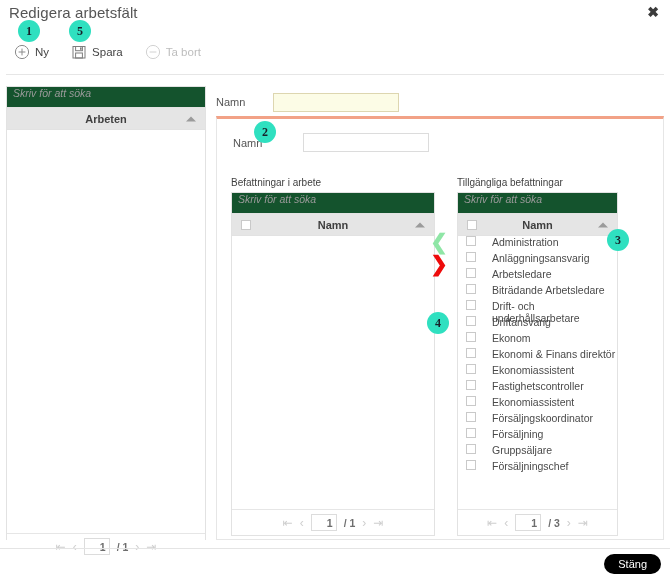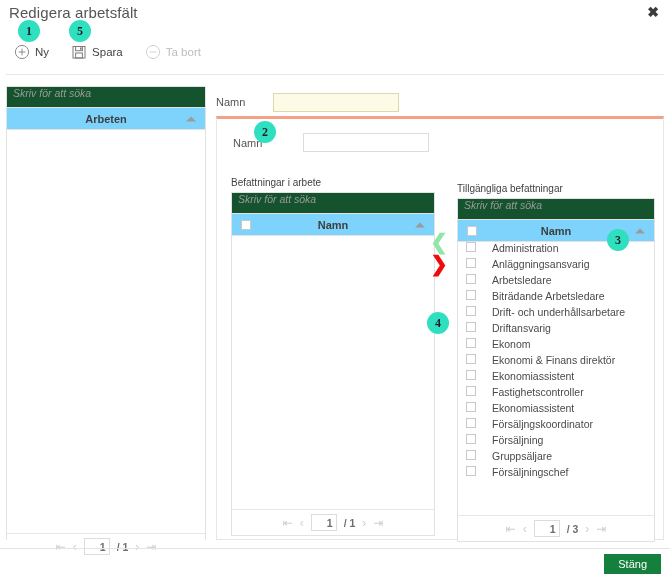--- a/index.html
+++ b/index.html
@@ -55,21 +55,21 @@
     position: absolute; left: 6px; top: 86px; width: 200px; height: 454px;
     border: 1px solid #e2e2e2; background: #fff;
   }
   .search-row {
     height: 21px; border-bottom: 1px solid #e2e2e2;
     display:flex; align-items:flex-start; padding: 0 6px;
     background:#14532d;
   }
   .search-row .ph { font-style: italic; color: #9a9a9a; font-size: 10.5px; }
   .grid-head {
-    height: 22px; background: #7dd3fc; border-bottom: 1px solid #e2e2e2;
+    height: 22px; background: #e5e5e5; border-bottom: 1px solid #e2e2e2;
     display: flex; align-items: center; position: relative;
   }
   .grid-head .title {
     flex: 1; text-align: center; font-weight: bold; font-size: 11px; color: #3f3f3f;
   }
   .sort-asc {
     position:absolute; right: 9px; top: 50%; transform: translateY(-50%);
     width: 0; height: 0;
     border-left: 5px solid transparent; border-right: 5px solid transparent;
     border-bottom: 5px solid #9b9b9b;
@@ -113,21 +113,21 @@
   }
 
   .inner-namn-row { position: absolute; left: 16px; top: 14px; display: flex; align-items: center; }
   .inner-namn-row .lbl { width: 48px; }
 
   .dual-wrap { position: absolute; left: 0; top: 58px; width: 446px; }
   .col {
     position: absolute; top: 0;
   }
   .col-left { left: 14px; width: 204px; }
-  .col-right { left: 240px; width: 198px; margin-top: 6px; }
+  .col-right { left: 240px; width: 161px; }
   .col-title { font-size: 10px; color: #3f3f3f; margin-bottom: 4px; }
   .list-box {
     border: 1px solid #e2e2e2; background: #fff; height: 344px;
     display: flex; flex-direction: column;
   }
   .list-rows { flex: 1; overflow: hidden; }
   .row-item {
     height: 16px; display: flex; padding-left: 8px;
     font-size: 10.5px; color: #4a4a4a;
   }
@@ -145,22 +145,22 @@
     z-index: 30;
   }
   .arrow { font-size: 21px; line-height: 19px; font-weight: bold; cursor: pointer; }
   .arrow.left { color: #8fe6a6; }
   .arrow.right { color: #ee0b0b; }
 
   
   .footer-sep { position: absolute; left: 0; top: 548px; width: 670px; height: 1px; background: #e4e4e4; }
   .stang-btn {
     position: absolute; right: 9px; top: 554px;
-    background: #15803d; color: #fff; font-size: 11px;
-    padding: 4px 14px; border: 0; border-radius: 0; cursor: pointer;
+    background: #000000; color: #fff; font-size: 11px;
+    padding: 4px 14px; border: 0; border-radius: 10px; cursor: pointer;
     font-family: "Liberation Sans", sans-serif;
   }
 </style>
 </head>
 <body>
 
 <div class="page">
 
   <div class="window-title">Redigera arbetsfält</div>
   <div class="close-btn">✖</div>

